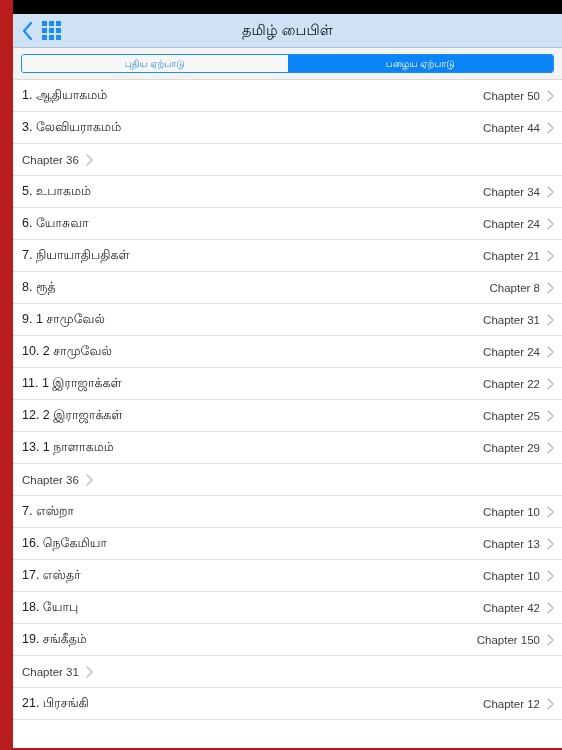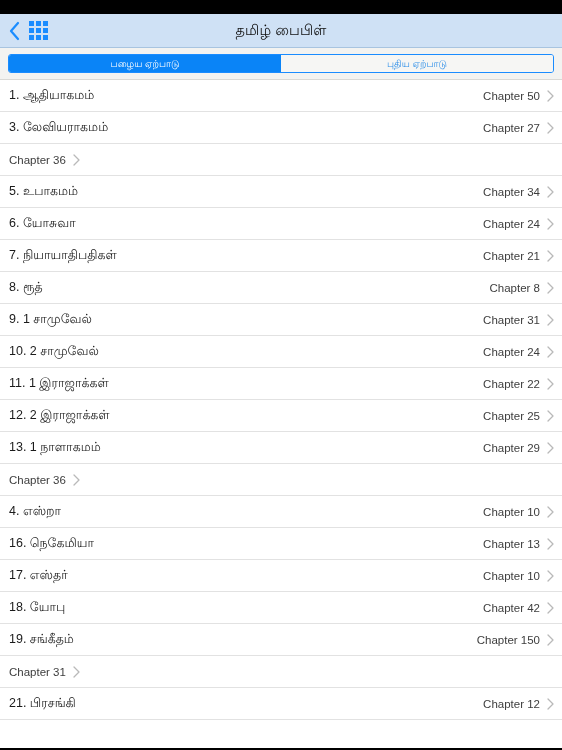--- a/index.html
+++ b/index.html
@@ -3,21 +3,21 @@
 <meta charset="utf-8">
 <style>
   * { margin:0; padding:0; box-sizing:border-box; }
   html, body {
     width:562px; height:750px;
     overflow:hidden;
     background:#ffffff;
     font-family:"Liberation Sans","DejaVu Sans",sans-serif;
     -webkit-font-smoothing:antialiased;
   }
-  #app { width:562px; height:750px; position:relative; background:#000000; }
+  #app { width:562px; height:750px; position:relative; background:#b91c1c;padding-left:13px; }
 
   
   .statusbar {
     height:14px; width:100%;
     background:#000000;
   }
 
   
   .navbar {
     height:34px; width:100%;
@@ -141,41 +141,41 @@
         <i></i>
         <i></i>
         <i></i>
       </div>
     </div>
     <div class="nav-title">தமிழ் பைபிள்</div>
   </div>
 
   <div class="seg-band">
     <div class="segmented">
+      <div class="seg inactive">புதிய ஏற்பாடு</div>
       <div class="seg active">பழைய ஏற்பாடு</div>
-      <div class="seg inactive">புதிய ஏற்பாடு</div>
     </div>
   </div>
 
   <div class="list">
       <div class="row">
         <div class="row-title">1. ஆதியாகமம்</div>
         <div class="row-right">
           <div class="row-chapter">Chapter 50</div>
           <span>
             <svg class="row-chevron" viewBox="0 0 7 12" aria-hidden="true">
               <polyline points="1,1 6,6 1,11" fill="none" stroke="#b9b9b9" stroke-width="1.3" stroke-linecap="round" stroke-linejoin="round"></polyline>
             </svg>
           </span>
         </div>
       </div>
       <div class="row">
         <div class="row-title">3. லேவியராகமம்</div>
         <div class="row-right">
-          <div class="row-chapter">Chapter 27</div>
+          <div class="row-chapter">Chapter 44</div>
           <span>
             <svg class="row-chevron" viewBox="0 0 7 12" aria-hidden="true">
               <polyline points="1,1 6,6 1,11" fill="none" stroke="#b9b9b9" stroke-width="1.3" stroke-linecap="round" stroke-linejoin="round"></polyline>
             </svg>
           </span>
         </div>
       </div>
       <div class="row">
         <div class="row-right">
           <div class="row-chapter">Chapter 36</div>
@@ -289,21 +289,21 @@
         <div class="row-right">
           <div class="row-chapter">Chapter 36</div>
           <span>
             <svg class="row-chevron" viewBox="0 0 7 12" aria-hidden="true">
               <polyline points="1,1 6,6 1,11" fill="none" stroke="#b9b9b9" stroke-width="1.3" stroke-linecap="round" stroke-linejoin="round"></polyline>
             </svg>
           </span>
         </div>
       </div>
       <div class="row">
-        <div class="row-title">4. எஸ்றா</div>
+        <div class="row-title">7. எஸ்றா</div>
         <div class="row-right">
           <div class="row-chapter">Chapter 10</div>
           <span>
             <svg class="row-chevron" viewBox="0 0 7 12" aria-hidden="true">
               <polyline points="1,1 6,6 1,11" fill="none" stroke="#b9b9b9" stroke-width="1.3" stroke-linecap="round" stroke-linejoin="round"></polyline>
             </svg>
           </span>
         </div>
       </div>
       <div class="row">

